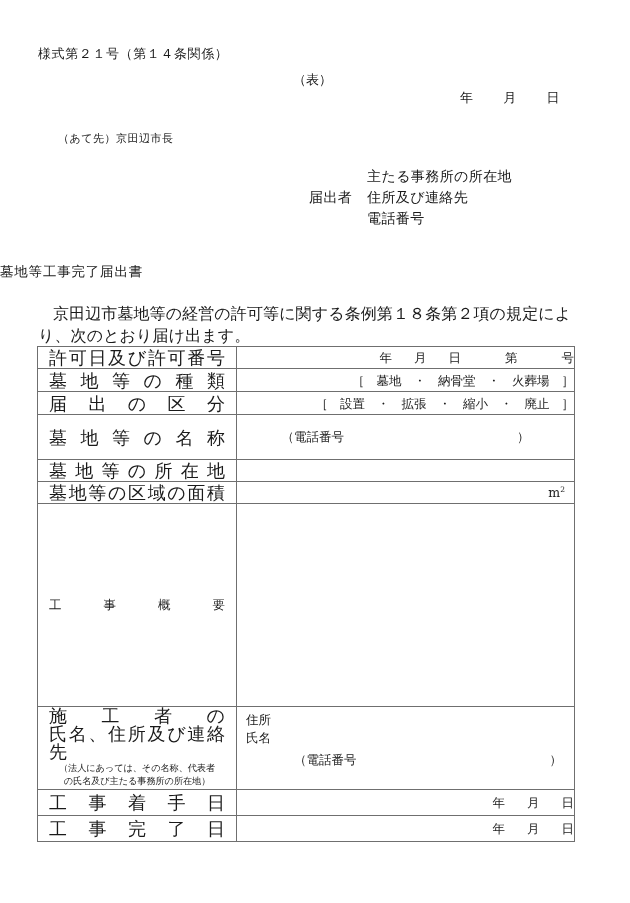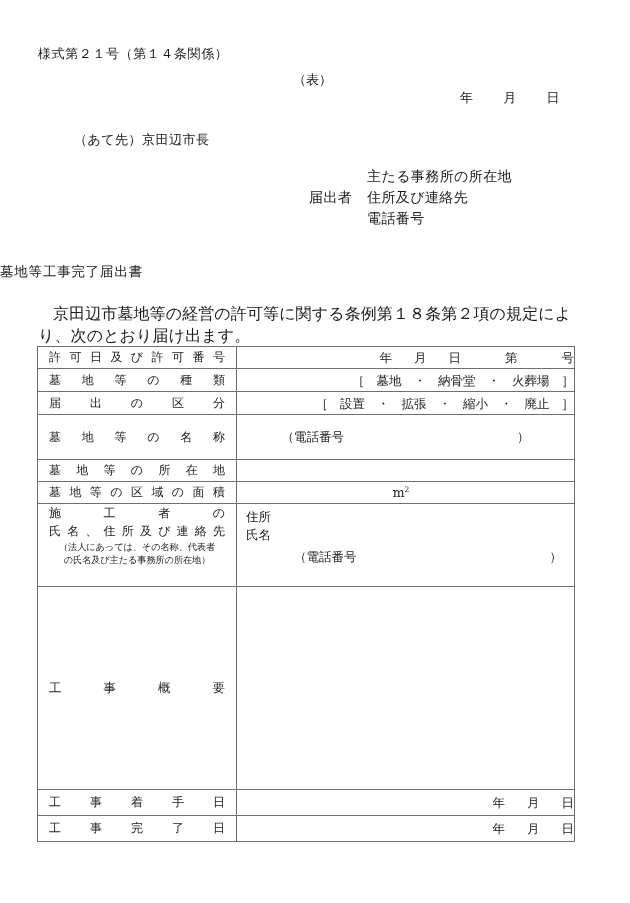--- a/index.html
+++ b/index.html
@@ -38,22 +38,22 @@
   .date-line {
     position: absolute;
     left: 460px; top: 89px;
     font-size: 13px;
     white-space: nowrap;
   }
   .date-line span.sp { display: inline-block; width: 22px; }
 
   .addressee {
     position: absolute;
-    left: 74px; top: 131px;
-    font-size: 13px;
+    left: 58px; top: 131px;
+    font-size: 11px;
     letter-spacing: 0.5px;
     white-space: nowrap;
   }
 
   
   .submitter {
     position: absolute;
     left: 309px; top: 168px;
     font-size: 14px;
   }
@@ -112,21 +112,21 @@
     vertical-align: middle;
   }
   .col-label { width: 199px; }
 
   
   .lbl {
     display: block;
     text-align: justify;
     text-align-last: justify;
     padding: 0 11px;
-    font-size: 12px;
+    font-size: 18px;
     line-height: 17px;
   }
   .lbl-2 { line-height: 18px; }
   .note {
     display: block;
     font-size: 9.2px;
     line-height: 13px;
     text-align: center;
     padding: 0 3px;
     letter-spacing: -0.1px;
@@ -140,21 +140,21 @@
   td.r-outline { height: 202px; }
   td.r-date { height: 25px; }
 
   .val-center {
     display: block;
     text-align: right;
     line-height: 17px;
   }
   .val-right {
     display: block;
-    text-align: center;
+    text-align: right;
     padding-right: 9px;
   }
   .sp-s { display: inline-block; width: 12px; }
   .sp-m { display: inline-block; width: 22px; }
   .sp-xl { display: inline-block; width: 44px; }
 
   .tel-wrap {
     display: block;
     text-align: center;
     line-height: 18px;
@@ -288,43 +288,43 @@
       <tr>
         <td class="r-plain">
           <span class="lbl">墓地等の区域の面積</span>
         </td>
         <td class="r-plain">
           <span class="val-right"><span class="sqm"><span>m</span><sup>2</sup></span></span>
         </td>
       </tr>
 
       <tr>
+        <td class="r-outline">
+          <span class="outline-label">工事概要</span>
+        </td>
+        <td class="r-outline"></td>
+      </tr>
+
+      <tr>
         <td class="r-contractor">
           <span class="lbl lbl-2">施工者の</span>
           <span class="lbl lbl-2">氏名、住所及び連絡先</span>
           <span class="note">（法人にあっては、その名称、代表者</span>
           <span class="note">の氏名及び主たる事務所の所在地）</span>
         </td>
         <td class="r-contractor">
           <div class="contractor-body">
             <div>住所</div>
             <div>氏名</div>
             <div class="tel-row"><span>（電話番号</span><span class="paren-close">）</span></div>
           </div>
         </td>
       </tr>
 
       <tr>
-        <td class="r-outline">
-          <span class="outline-label">工事概要</span>
-        </td>
-        <td class="r-outline"></td>
-      </tr>
-
-      <tr>
         <td class="r-date">
           <span class="lbl">工事着手日</span>
         </td>
         <td class="r-date">
           <span class="val-center"><span>年</span><span class="sp-m"></span><span>月</span><span class="sp-m"></span><span>日</span></span>
         </td>
       </tr>
 
       <tr>
         <td class="r-date">

